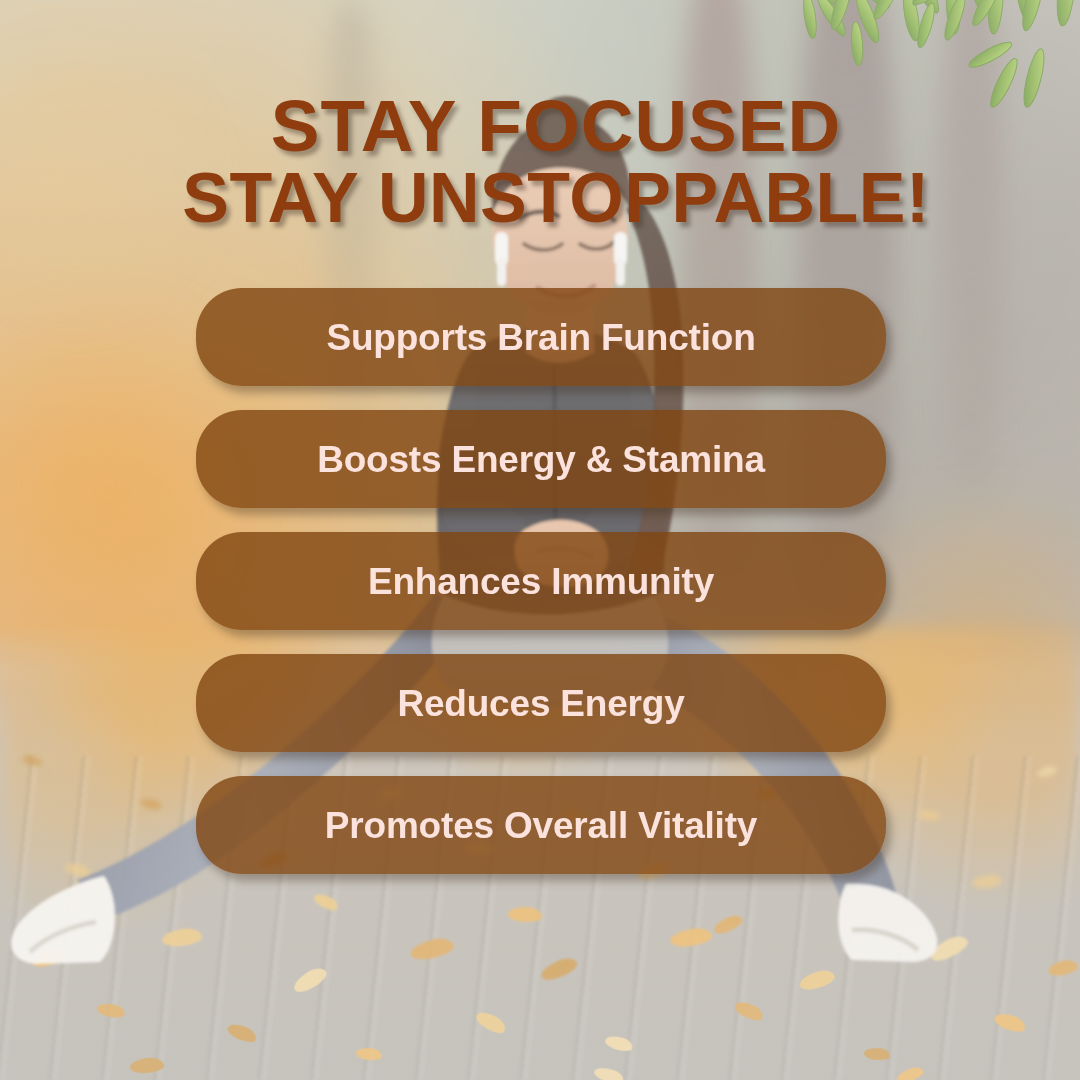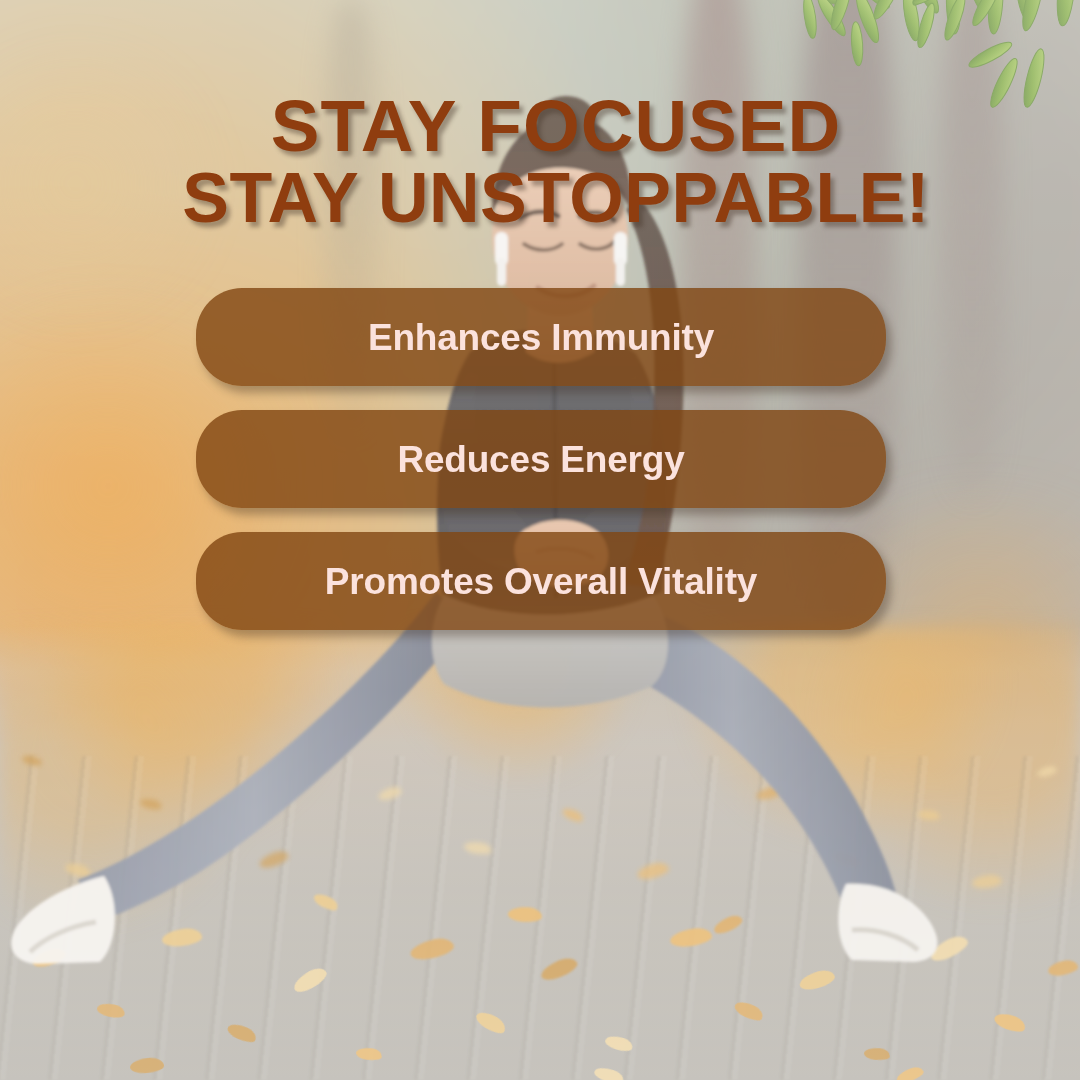--- a/index.html
+++ b/index.html
@@ -358,20 +358,26 @@
 
   <div class="content">
 
     <div class="headline">
       <span class="hline l1">STAY FOCUSED</span>
       <span class="hline l2">STAY UNSTOPPABLE!</span>
     </div>
 
     <div class="benefits" id="benefits">
         <div class="pill">
+          <span class="pill-label">Supports Brain Function</span>
+        </div>
+        <div class="pill">
+          <span class="pill-label">Boosts Energy &amp; Stamina</span>
+        </div>
+        <div class="pill">
           <span class="pill-label">Enhances Immunity</span>
         </div>
         <div class="pill">
           <span class="pill-label">Reduces Energy</span>
         </div>
         <div class="pill">
           <span class="pill-label">Promotes Overall Vitality</span>
         </div>
       </div>
 

